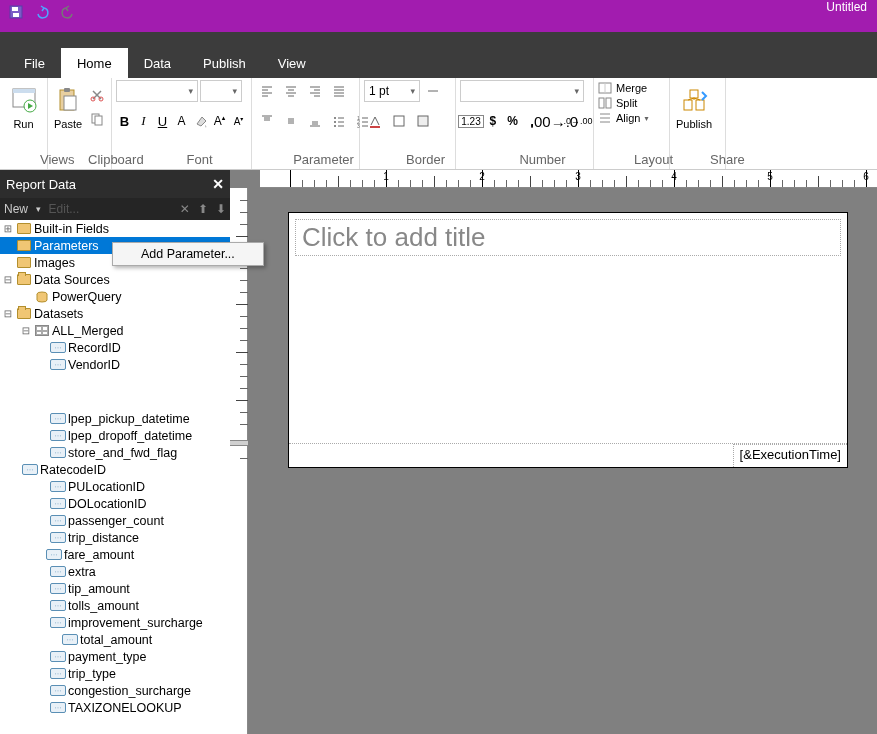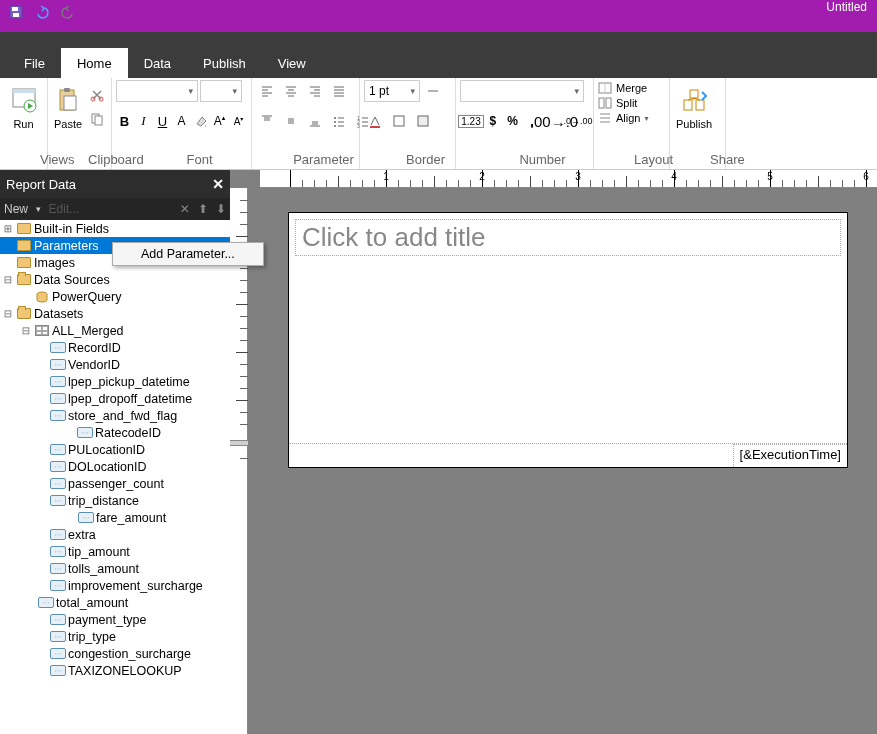--- a/index.html
+++ b/index.html
@@ -489,39 +489,39 @@
               <span class="field-icon">⋯</span>
             </span>
             <span class="tree-label">RecordID</span>
           </div>
           <div class="tree-item" style="padding-left: 48px;">
             <span class="tree-icon">
               <span class="field-icon">⋯</span>
             </span>
             <span class="tree-label">VendorID</span>
           </div>
-          <div class="tree-item" style="padding-left: 48px;">
+          <div class="tree-item" style="padding-left: 48px; margin-top: 37px;">
             <span class="tree-icon">
               <span class="field-icon">⋯</span>
             </span>
             <span class="tree-label">lpep_pickup_datetime</span>
           </div>
           <div class="tree-item" style="padding-left: 48px;">
             <span class="tree-icon">
               <span class="field-icon">⋯</span>
             </span>
             <span class="tree-label">lpep_dropoff_datetime</span>
           </div>
           <div class="tree-item" style="padding-left: 48px;">
             <span class="tree-icon">
               <span class="field-icon">⋯</span>
             </span>
             <span class="tree-label">store_and_fwd_flag</span>
           </div>
-          <div class="tree-item" style="padding-left: 75px;">
+          <div class="tree-item" style="padding-left: 20px;">
             <span class="tree-icon">
               <span class="field-icon">⋯</span>
             </span>
             <span class="tree-label">RatecodeID</span>
           </div>
           <div class="tree-item" style="padding-left: 48px;">
             <span class="tree-icon">
               <span class="field-icon">⋯</span>
             </span>
             <span class="tree-label">PULocationID</span>
@@ -537,21 +537,21 @@
               <span class="field-icon">⋯</span>
             </span>
             <span class="tree-label">passenger_count</span>
           </div>
           <div class="tree-item" style="padding-left: 48px;">
             <span class="tree-icon">
               <span class="field-icon">⋯</span>
             </span>
             <span class="tree-label">trip_distance</span>
           </div>
-          <div class="tree-item" style="padding-left: 76px;">
+          <div class="tree-item" style="padding-left: 44px;">
             <span class="tree-icon">
               <span class="field-icon">⋯</span>
             </span>
             <span class="tree-label">fare_amount</span>
           </div>
           <div class="tree-item" style="padding-left: 48px;">
             <span class="tree-icon">
               <span class="field-icon">⋯</span>
             </span>
             <span class="tree-label">extra</span>
@@ -567,21 +567,21 @@
               <span class="field-icon">⋯</span>
             </span>
             <span class="tree-label">tolls_amount</span>
           </div>
           <div class="tree-item" style="padding-left: 48px;">
             <span class="tree-icon">
               <span class="field-icon">⋯</span>
             </span>
             <span class="tree-label">improvement_surcharge</span>
           </div>
-          <div class="tree-item" style="padding-left: 36px;">
+          <div class="tree-item" style="padding-left: 60px;">
             <span class="tree-icon">
               <span class="field-icon">⋯</span>
             </span>
             <span class="tree-label">total_amount</span>
           </div>
           <div class="tree-item" style="padding-left: 48px;">
             <span class="tree-icon">
               <span class="field-icon">⋯</span>
             </span>
             <span class="tree-label">payment_type</span>

